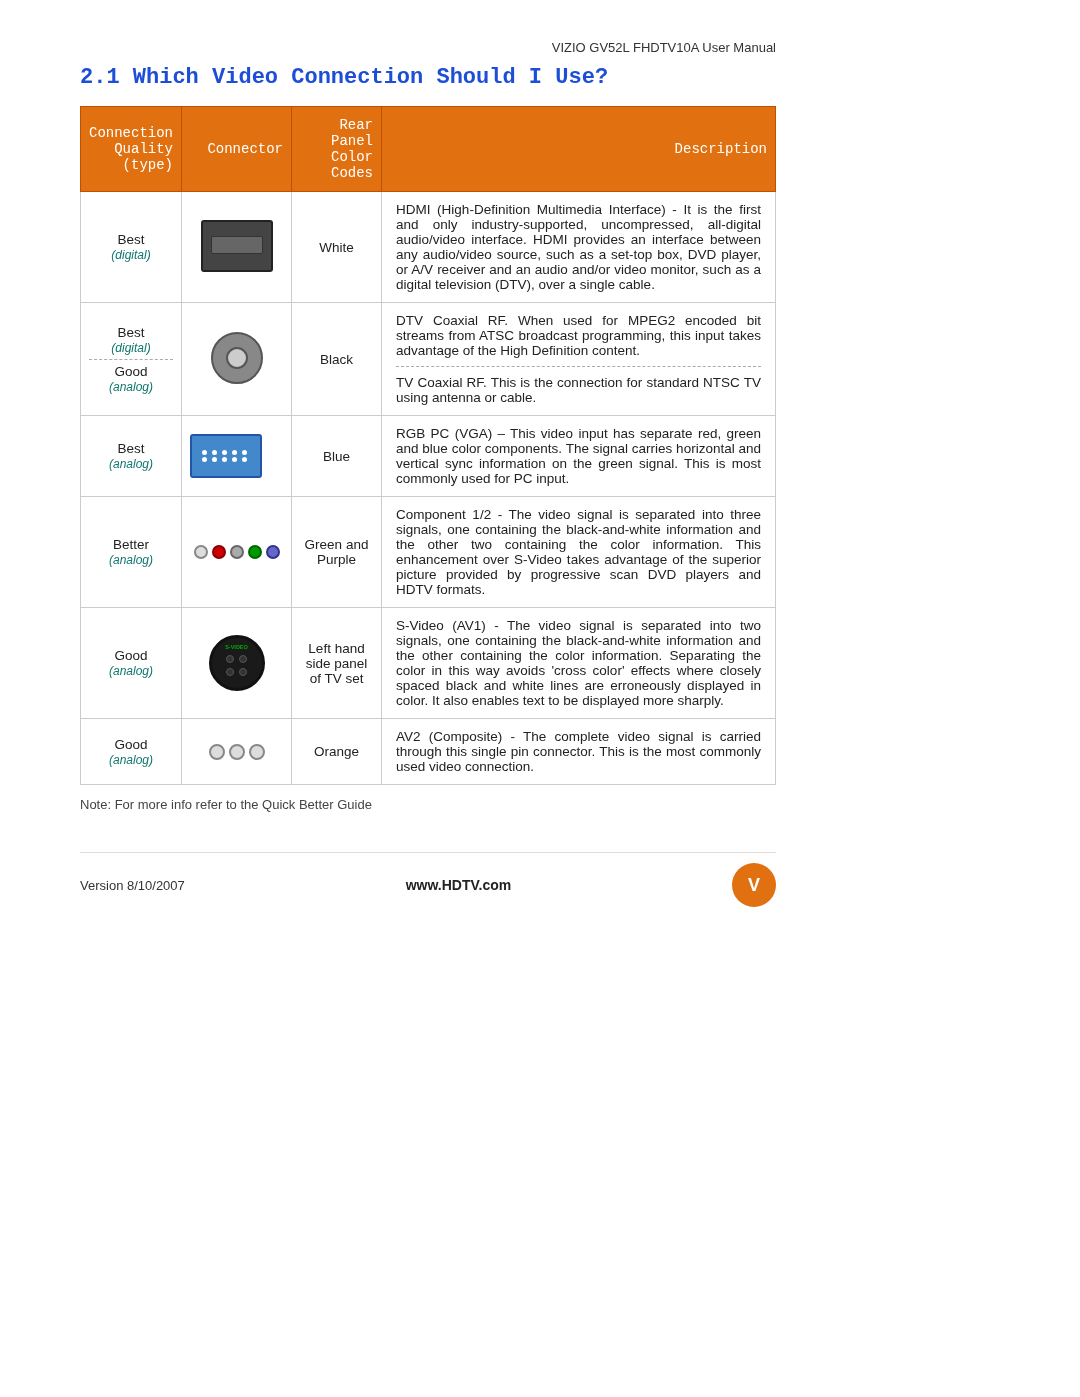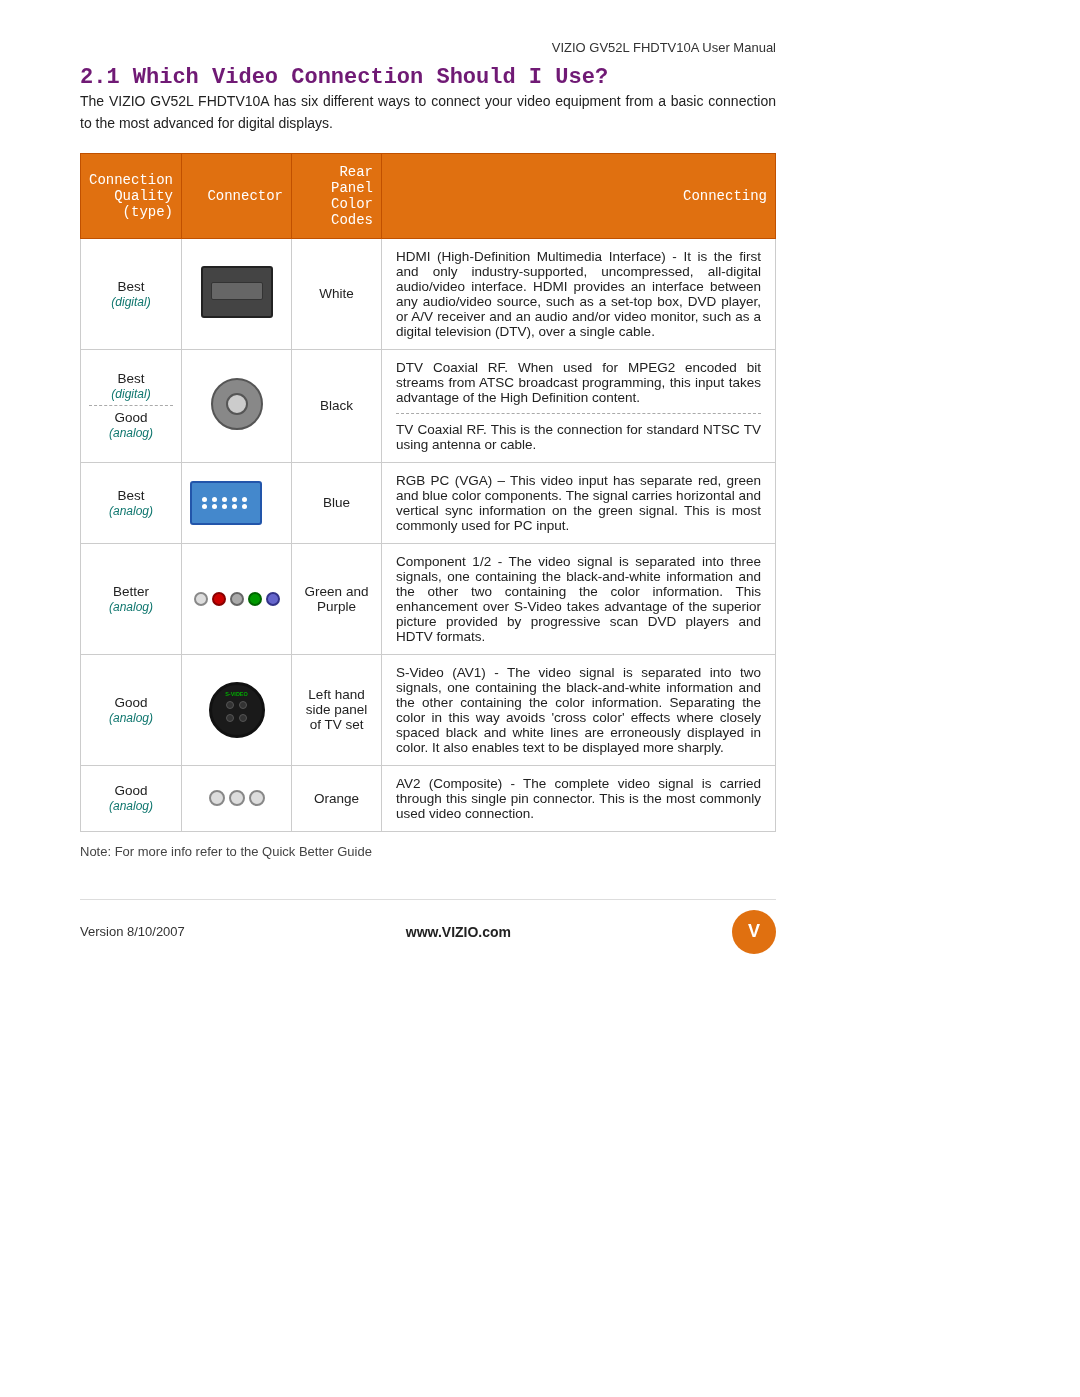--- a/index.html
+++ b/index.html
@@ -28,23 +28,24 @@
       color: #e07010;
       font-family: 'Courier New', monospace;
       font-weight: bold;
       margin-bottom: 12px;
       margin-top: 10px;
       border-bottom: 2px solid #e07010;
       padding-bottom: 6px;
     }
     .section-title {
       font-size: 22px;
-      color: #701a75;
+      color: #1d4ed8;
       font-family: 'Courier New', monospace;
       font-weight: bold;
+      margin-bottom: 16px;
       margin-top: 4px;
     }
     .intro-text {
       font-size: 14px;
       line-height: 1.6;
       margin-bottom: 18px;
       text-align: justify;
     }
     
     .conn-table {
@@ -152,29 +153,28 @@
 </head>
 <body>
 
 <div class="page">
 
   <div class="header-right">VIZIO GV52L FHDTV10A User Manual</div>
 
 
   <div class="section-title">2.1 Which Video Connection Should I Use?</div>
 
-  <p class="intro-text">The VIZIO GV52L FHDTV10A has six different ways to connect your video equipment from a basic connection to the most advanced for digital displays.</p>
 
   <table class="conn-table">
     <thead>
       <tr>
         <th>Connection<br>Quality<br>(type)</th>
         <th>Connector</th>
         <th>Rear<br>Panel<br>Color<br>Codes</th>
-        <th>Connecting</th>
+        <th>Description</th>
       </tr>
     </thead>
     <tbody>
 
       <tr>
         <td class="quality">
           <span>Best</span><br>
           <span class="quality-sub">(digital)</span>
         </td>
         <td class="connector">
@@ -284,17 +284,17 @@
         <td class="desc">AV2 (Composite) - The complete video signal is carried through this single pin connector. This is the most commonly used video connection.</td>
       </tr>
 
     </tbody>
   </table>
 
   <p class="note-text">Note:  For more info refer to the Quick Better Guide</p>
 
   <div class="footer">
     <span class="footer-version">Version 8/10/2007</span>
-    <span class="footer-url">www.VIZIO.com</span>
+    <span class="footer-url">www.HDTV.com</span>
     <div class="footer-logo">V</div>
   </div>
 
 </div>
 
 </body></html>

